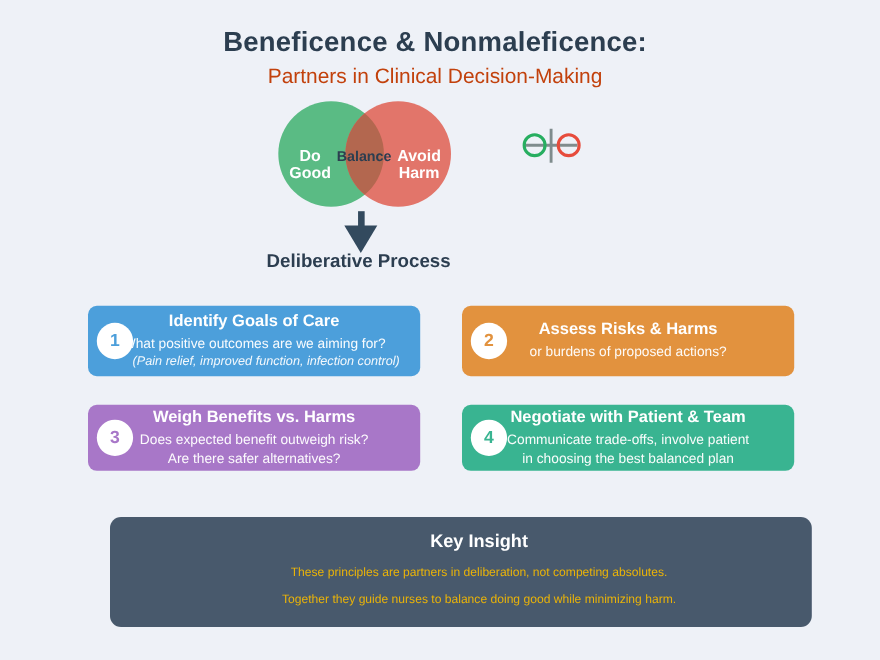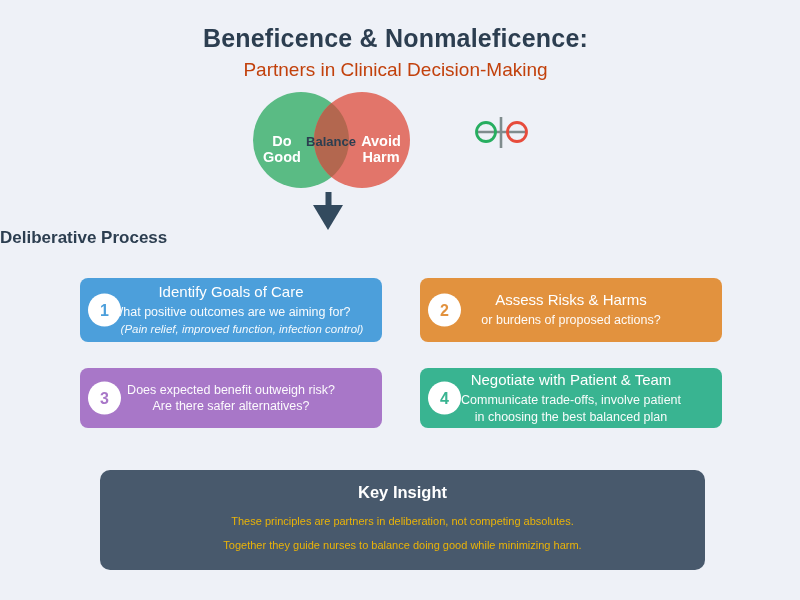--- a/index.html
+++ b/index.html
@@ -10,38 +10,38 @@
     -webkit-font-smoothing:antialiased;
   }
   .abs{position:absolute;}
   .header{left:0;top:24px;width:791px;text-align:center;}
   .title{font-size:25px;font-weight:bold;color:#2c3e50;letter-spacing:0.2px;}
   .subtitle{font-size:19px;color:#c2410c;margin-top:6px;}
   .venn-svg{left:0;top:80px;}
   .venn-label{font-size:14.5px;font-weight:bold;fill:#ffffff;text-anchor:middle;}
   .overlap-label{font-size:13px;font-weight:bold;fill:#2c3e50;text-anchor:middle;}
   .arrow-svg{left:300px;top:190px;}
-  .process-label{left:0;top:228px;width:652px;
+  .process-label{left:0;top:228px;width:652px;text-align:center;
     font-size:17px;font-weight:bold;color:#2c3e50;}
   .steps{left:80px;top:278px;width:642px;
     display:grid;grid-template-columns:302px 302px;grid-template-rows:64px 60px;
     column-gap:38px;row-gap:26px;}
   .card{position:relative;border-radius:8px;color:#fff;
     display:flex;flex-direction:column;justify-content:center;align-items:center;
     text-align:center;padding:0 14px;box-sizing:border-box;}
   .num-circle{position:absolute;left:8px;top:50%;transform:translateY(-50%);
     width:33px;height:33px;border-radius:50%;background:#ffffff;
     display:flex;align-items:center;justify-content:center;
     font-size:16px;font-weight:bold;}
-  .card-title{font-size:15px;font-weight:normal;margin-bottom:4px;}
+  .card-title{font-size:15px;font-weight:bold;margin-bottom:4px;}
   .card-line{font-size:12.5px;line-height:16.5px;color:rgba(255,255,255,0.96);}
   .card-note{font-size:11.5px;font-style:italic;line-height:16px;color:rgba(255,255,255,0.93);margin-left:22px;}
   .key-insight{left:100px;top:470px;width:605px;height:100px;border-radius:10px;
     display:flex;flex-direction:column;justify-content:center;align-items:center;
-    text-align:center;}
+    text-align:center;padding-left:33px;}
   .ki-title{font-size:16.5px;font-weight:bold;color:#ffffff;margin-bottom:7px;}
   .ki-line{font-size:11px;line-height:24px;color:#eab308;}
 </style>
 </head>
 <body>
 
 <div class="abs header">
   <div class="title">Beneficence &amp; Nonmaleficence:</div>
   <div class="subtitle">Partners in Clinical Decision-Making</div>
 </div>
@@ -86,20 +86,21 @@
   </div>
 
   <div class="card" style="background-color: rgb(226, 146, 62);">
     <div class="num-circle" style="color: rgb(226, 146, 62);">2</div>
     <div class="card-title">Assess Risks &amp; Harms</div>
     <div class="card-line">or burdens of proposed actions?</div>
   </div>
 
   <div class="card" style="background-color: rgb(168, 119, 200);">
     <div class="num-circle" style="color: rgb(168, 119, 200);">3</div>
+    <div class="card-title">Weigh Benefits vs. Harms</div>
     <div class="card-line">Does expected benefit outweigh risk?</div>
     <div class="card-line">Are there safer alternatives?</div>
   </div>
 
   <div class="card" style="background-color: rgb(57, 180, 145);">
     <div class="num-circle" style="color: rgb(57, 180, 145);">4</div>
     <div class="card-title">Negotiate with Patient &amp; Team</div>
     <div class="card-line">Communicate trade-offs, involve patient</div>
     <div class="card-line">in choosing the best balanced plan</div>
   </div>

